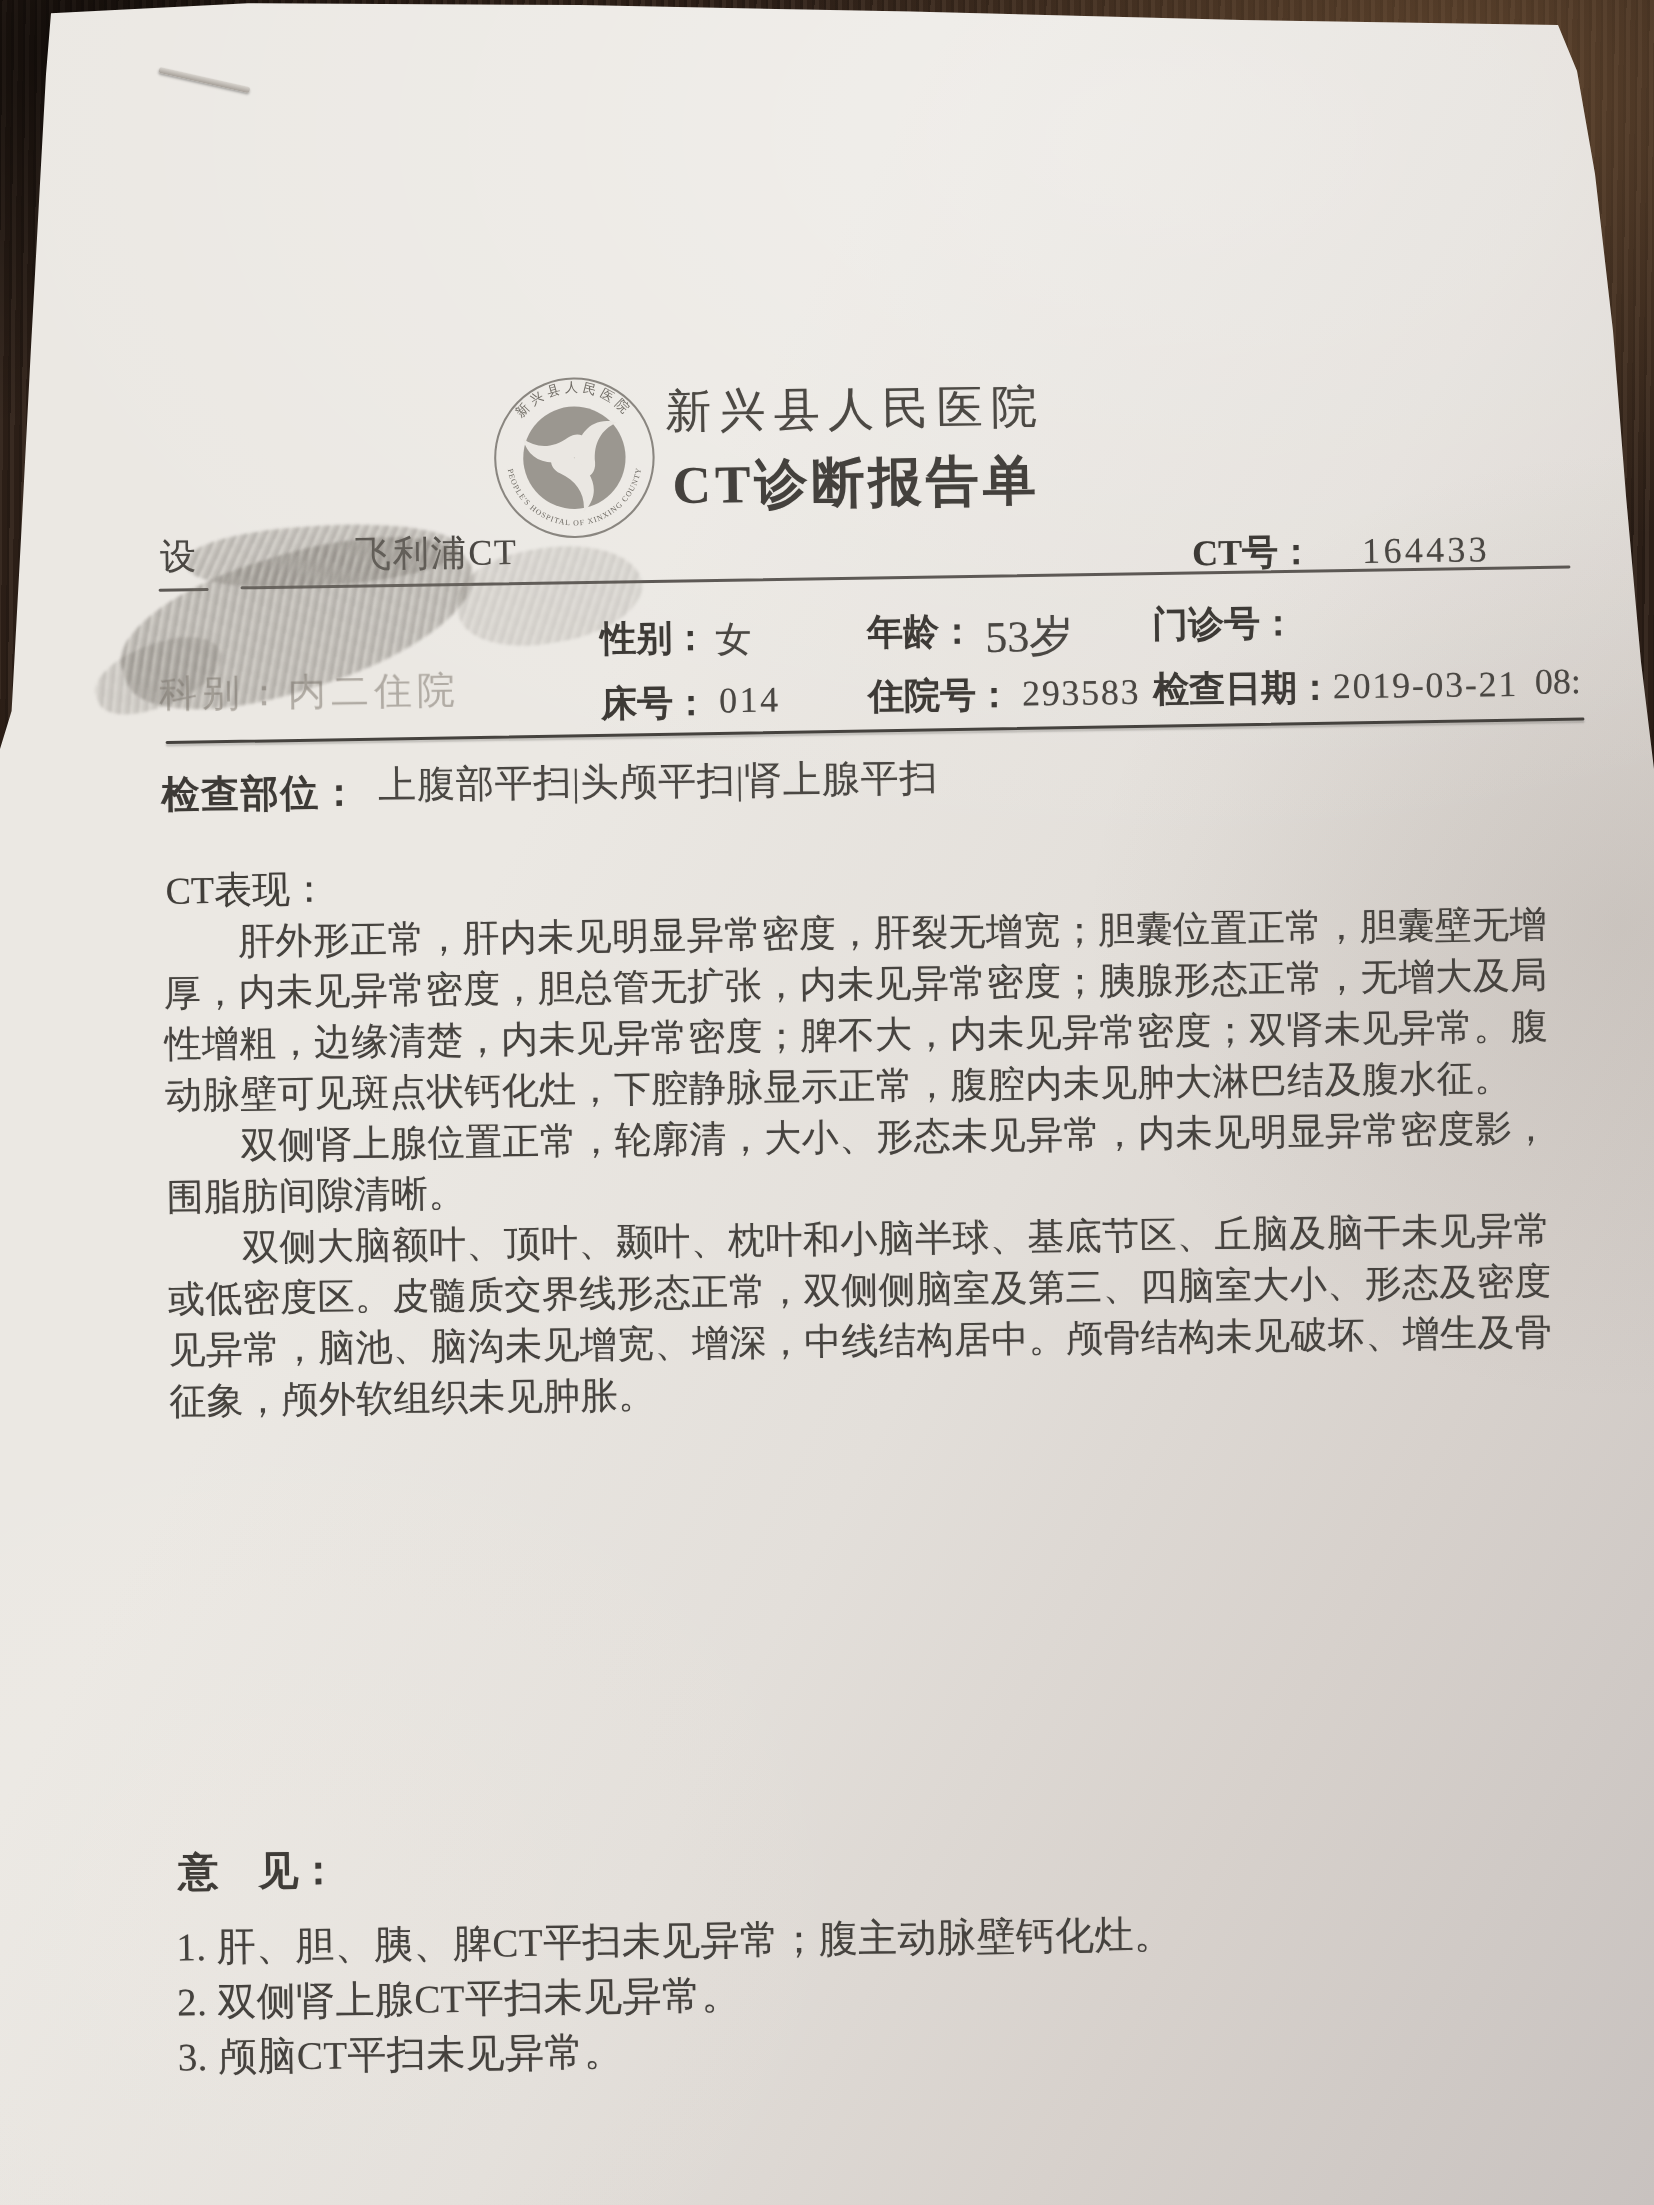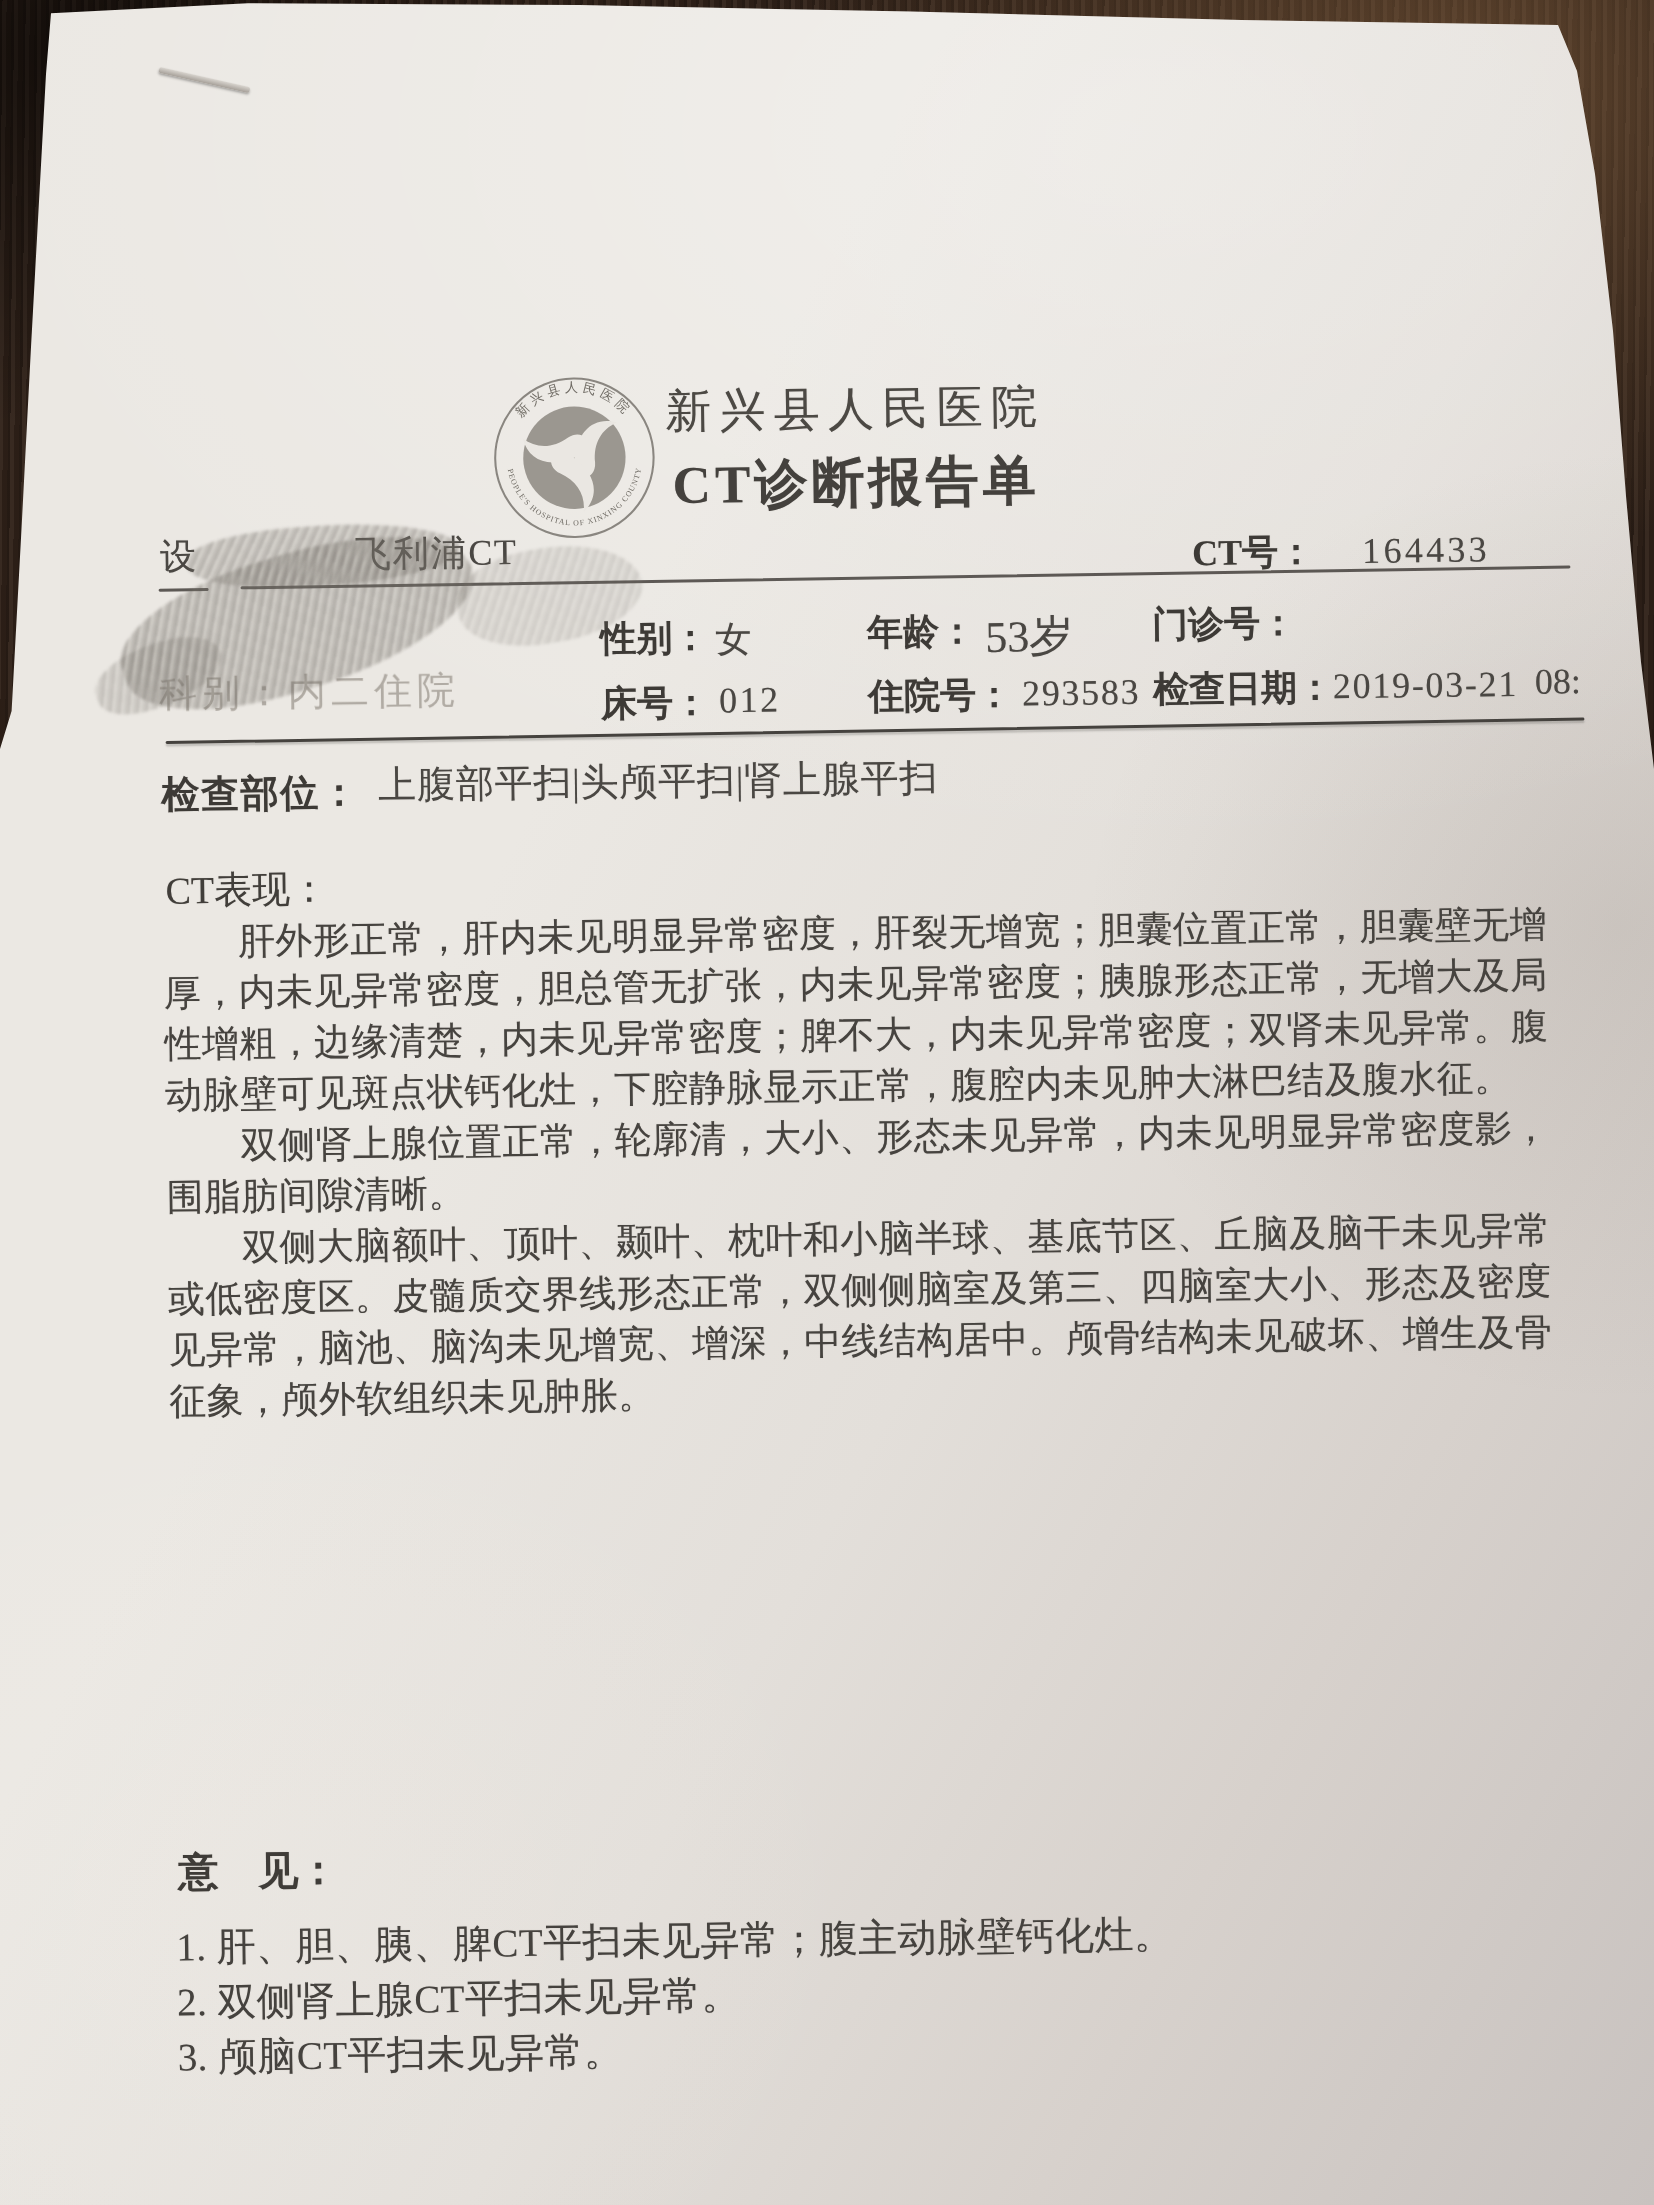--- a/index.html
+++ b/index.html
@@ -83,21 +83,21 @@
     <div class="abs lbl soft" style="left:606px;top:612px;font-size:36px;">性别：</div>
     <div class="abs val soft" style="left:721px;top:614px;font-size:36px;">女</div>
     <div class="abs lbl soft" style="left:873px;top:609px;font-size:36px;">年龄：</div>
     <div class="abs val soft" style="left:991px;top:610px;font-size:44px;">53岁</div>
     <div class="abs lbl soft" style="left:1158px;top:605px;font-size:36px;">门诊号：</div>
     <div class="abs val soft" style="left:1307px;top:606px;font-size:36px;"></div>
 
     <div class="abs faint" style="left:164px;top:660px;font-size:38px;letter-spacing:5px;filter:blur(0.5px);">科别：内二住院</div>
 
     <div class="abs lbl soft" style="left:606px;top:677px;font-size:36px;">床号：</div>
-    <div class="abs val soft" style="left:724px;top:678px;font-size:36px;letter-spacing:2.5px;">012</div>
+    <div class="abs val soft" style="left:724px;top:678px;font-size:36px;letter-spacing:2.5px;">014</div>
     <div class="abs lbl soft" style="left:873px;top:673px;font-size:36px;">住院号：</div>
     <div class="abs val soft" style="left:1027px;top:675px;font-size:36px;letter-spacing:1.7px;">293583</div>
     <div class="abs lbl soft" style="left:1158px;top:670px;font-size:36px;">检查日期：</div>
     <div class="abs val soft" style="left:1338px;top:672px;font-size:36px;letter-spacing:1.7px;">2019-03-21</div>
     <div class="abs val soft" style="left:1540px;top:670px;font-size:36px;text-align:right;">08:</div>
 
     <div class="sep" style="left:170px;top:730px;width:1419px;height:3.3px;background:#45423e;box-shadow:0 2.5px 1.7px rgba(69,66,62,.25);transform:rotate(-0.2deg);"></div>
 
     <div class="abs lbl soft" style="left:165px;top:761px;font-size:38px;letter-spacing:1.7px;">检查部位：</div>
     <div class="abs val soft" style="left:382px;top:754px;font-size:38px;letter-spacing:0.8px;">上腹部平扫|头颅平扫|肾上腺平扫</div>

